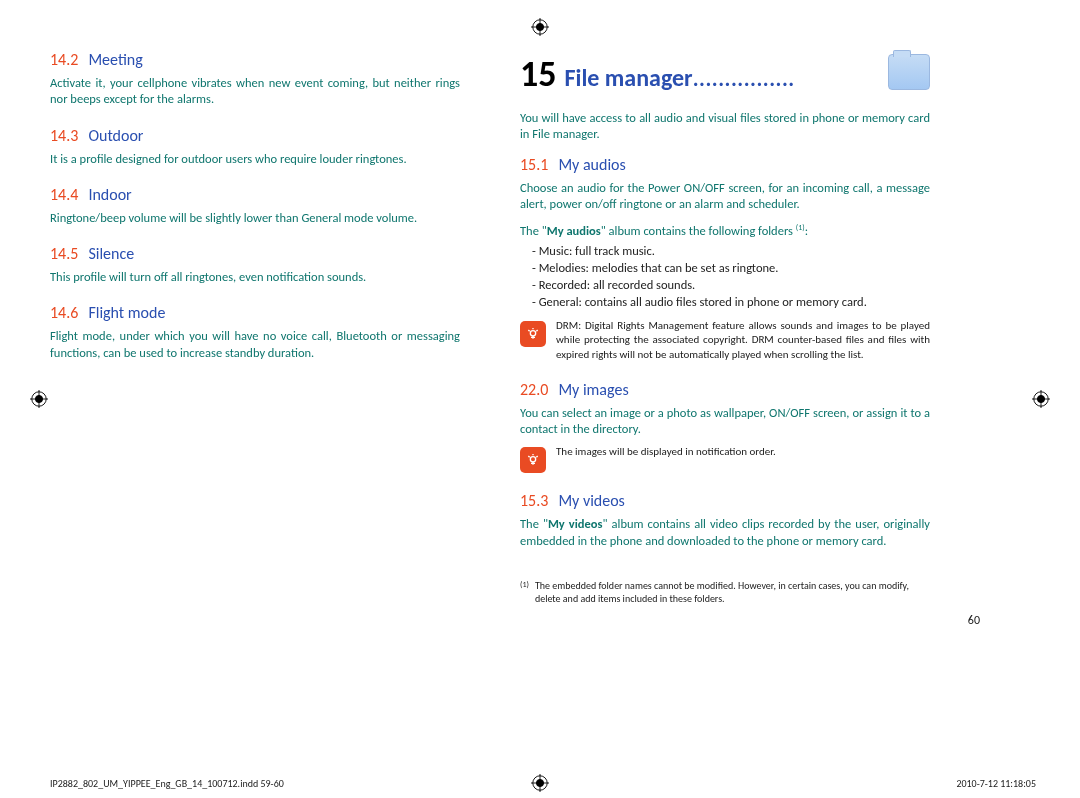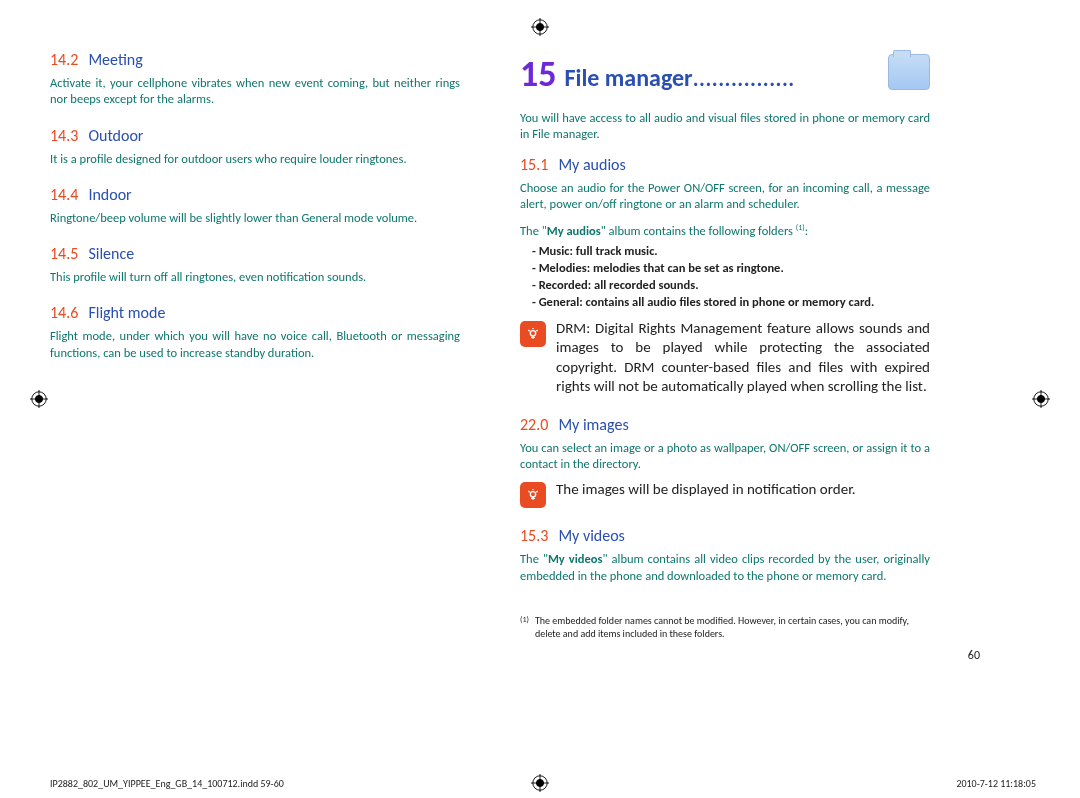--- a/index.html
+++ b/index.html
@@ -40,21 +40,21 @@
     color: #0f766e;
   }
   .chapter-head {
     display: flex;
     align-items: baseline;
     margin-bottom: 14px;
   }
   .chapter-num {
     font-size: 36px;
     font-weight: bold;
-    color: #6d28d9;
+    color: #000000;
     margin-right: 8px;
   }
   .chapter-title {
     font-size: 24px;
     font-weight: bold;
     color: #2a4fb0;
     flex: 1;
   }
   .chapter-dots {
     font-size: 22px;
@@ -79,21 +79,20 @@
     width: 16px; height: 6px;
     background: #c5dcf5;
     border-radius: 2px 2px 0 0;
     border: 1px solid #9bb8e0;
     border-bottom: none;
   }
   .bullet-list {
     font-size: 12.5px;
     padding-left: 12px;
     margin-top: 4px;
-    font-weight: bold;
   }
   .bullet-list li {
     list-style: none;
     text-indent: -10px;
     padding-left: 10px;
     line-height: 1.35;
   }
   .bullet-list li::before { content: "- "; }
   .note-row {
     display: flex;
@@ -108,21 +107,21 @@
     color: #fff;
     flex-shrink: 0;
     margin-right: 10px;
     display: flex;
     align-items: center;
     justify-content: center;
     margin-top: 2px;
   }
   .note-icon svg { width: 16px; height: 16px; }
   .note-text {
-    font-size: 15px;
+    font-size: 11px;
     line-height: 1.3;
     text-align: justify;
     flex: 1;
   }
   .page-number {
     position: absolute;
     bottom: 30px;
     font-size: 12px;
     width: 100%;
     text-align: right;

